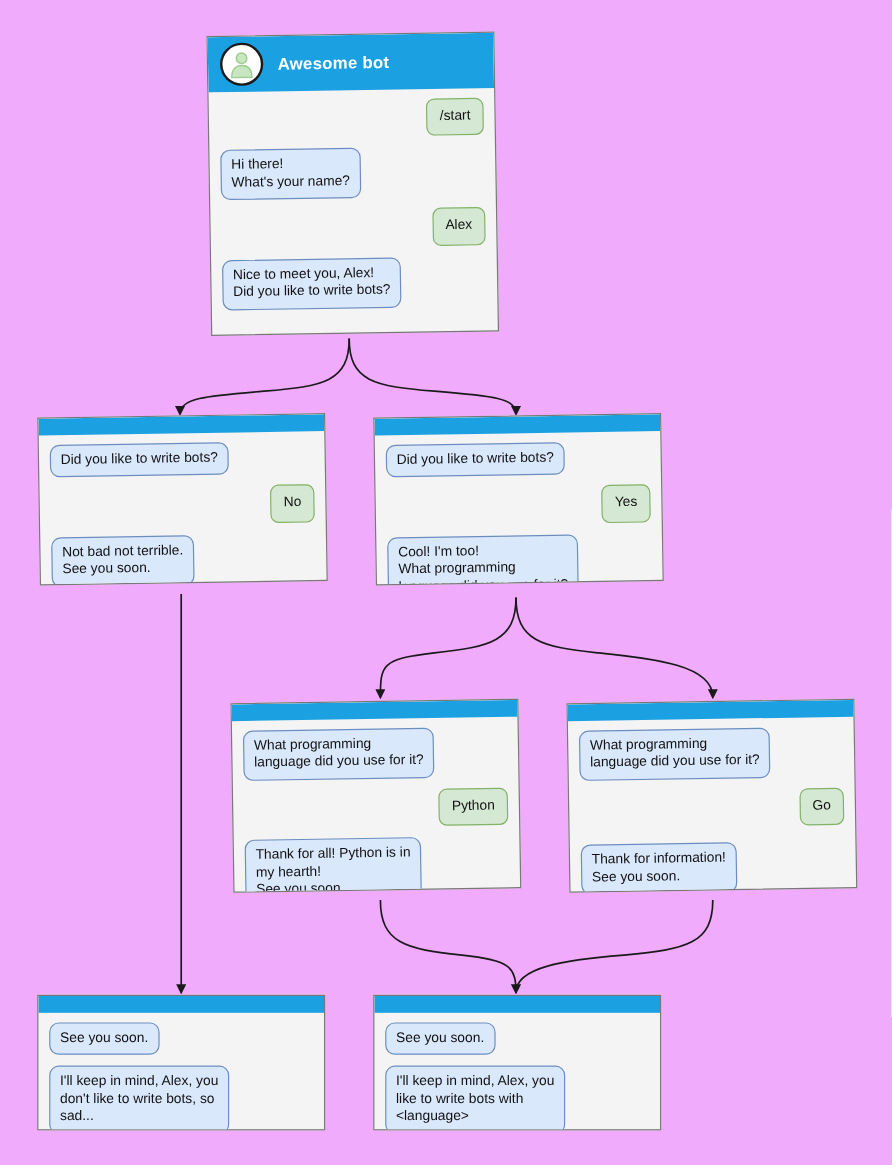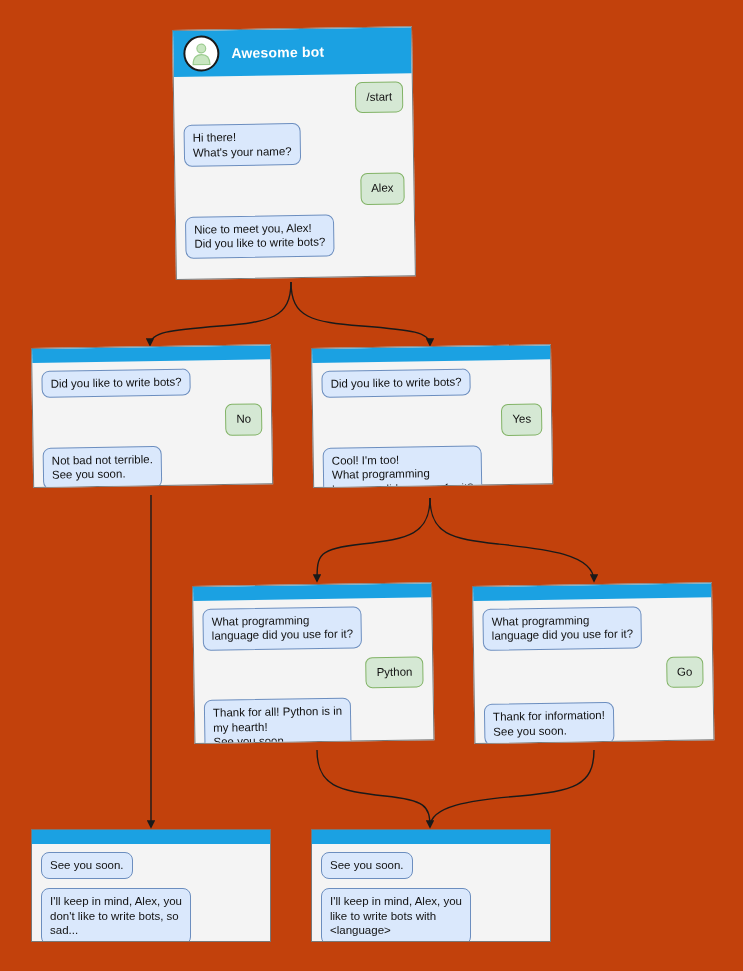--- a/index.html
+++ b/index.html
@@ -6,21 +6,21 @@
   html, body {
     margin: 0; padding: 0;
     background: #ffffff;
     font-family: "Liberation Sans", sans-serif;
   }
   #canvas {
     position: relative;
     width: 743px;
     height: 971px;
     overflow: hidden;
-    background: #c2410c;
+    background: #f0abfc;
   }
   #edge-layer {
     position: absolute;
     left: 0; top: 0;
     width: 743px; height: 971px;
     pointer-events: none;
     z-index: 1;
   }
   .chat-node {
     position: absolute;

